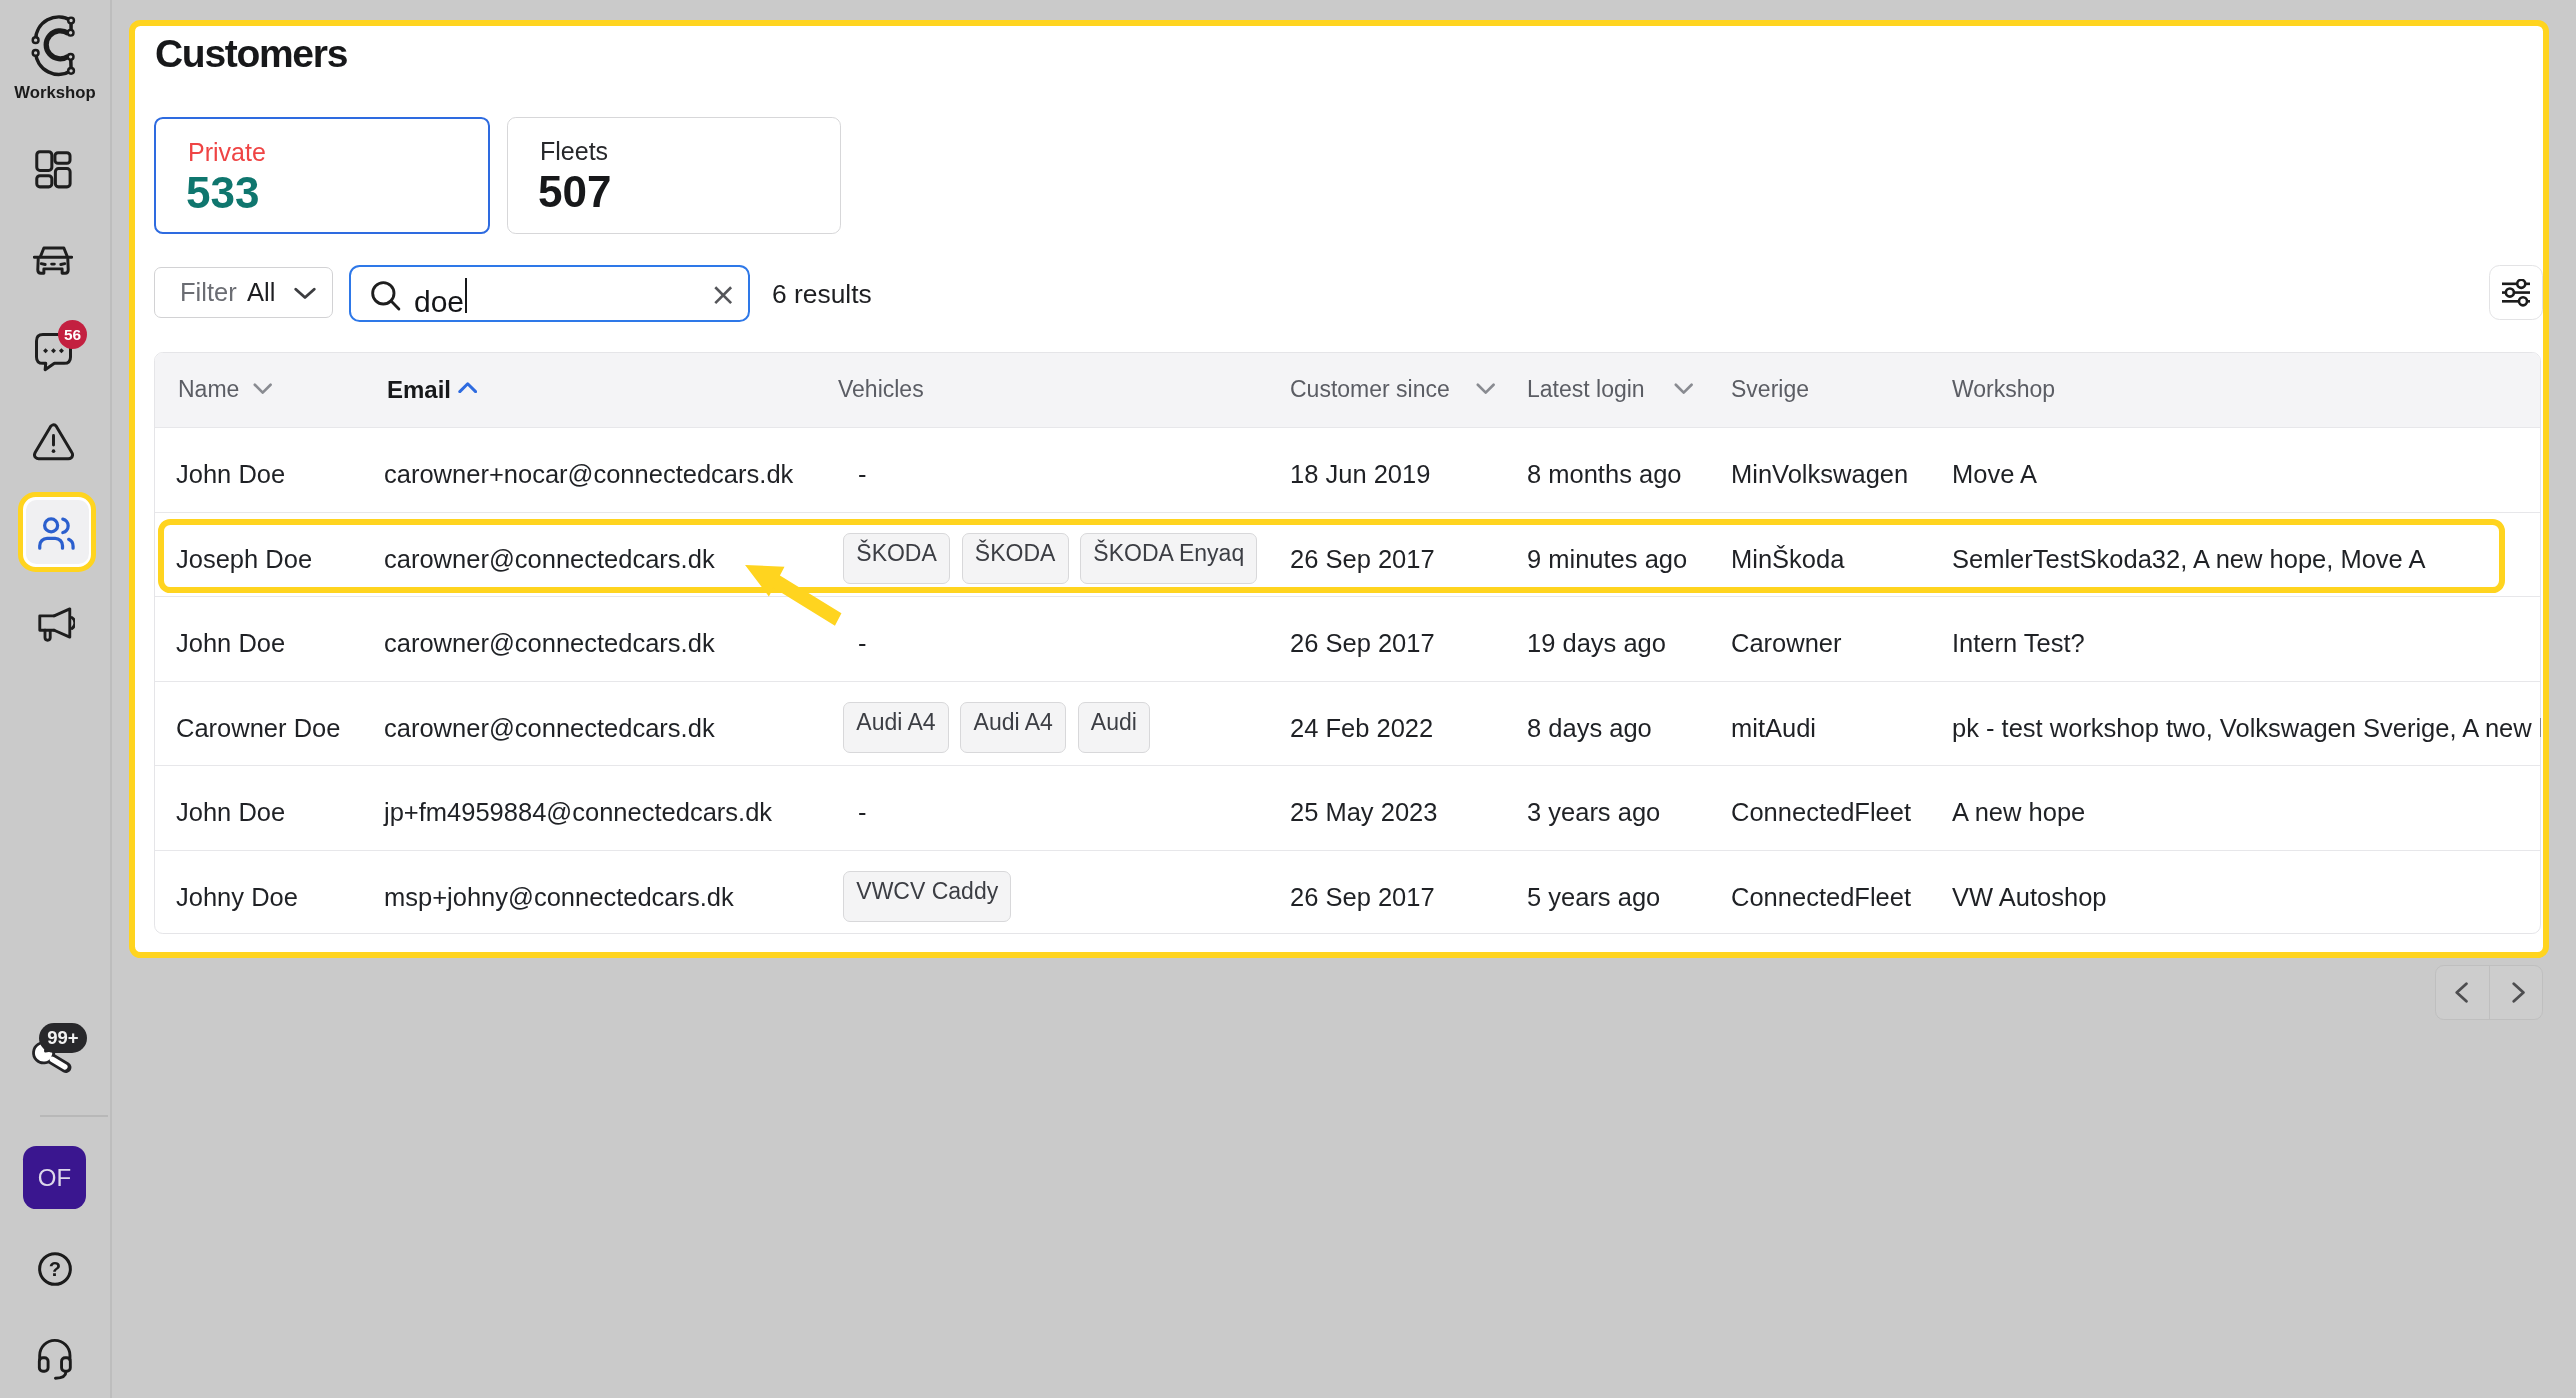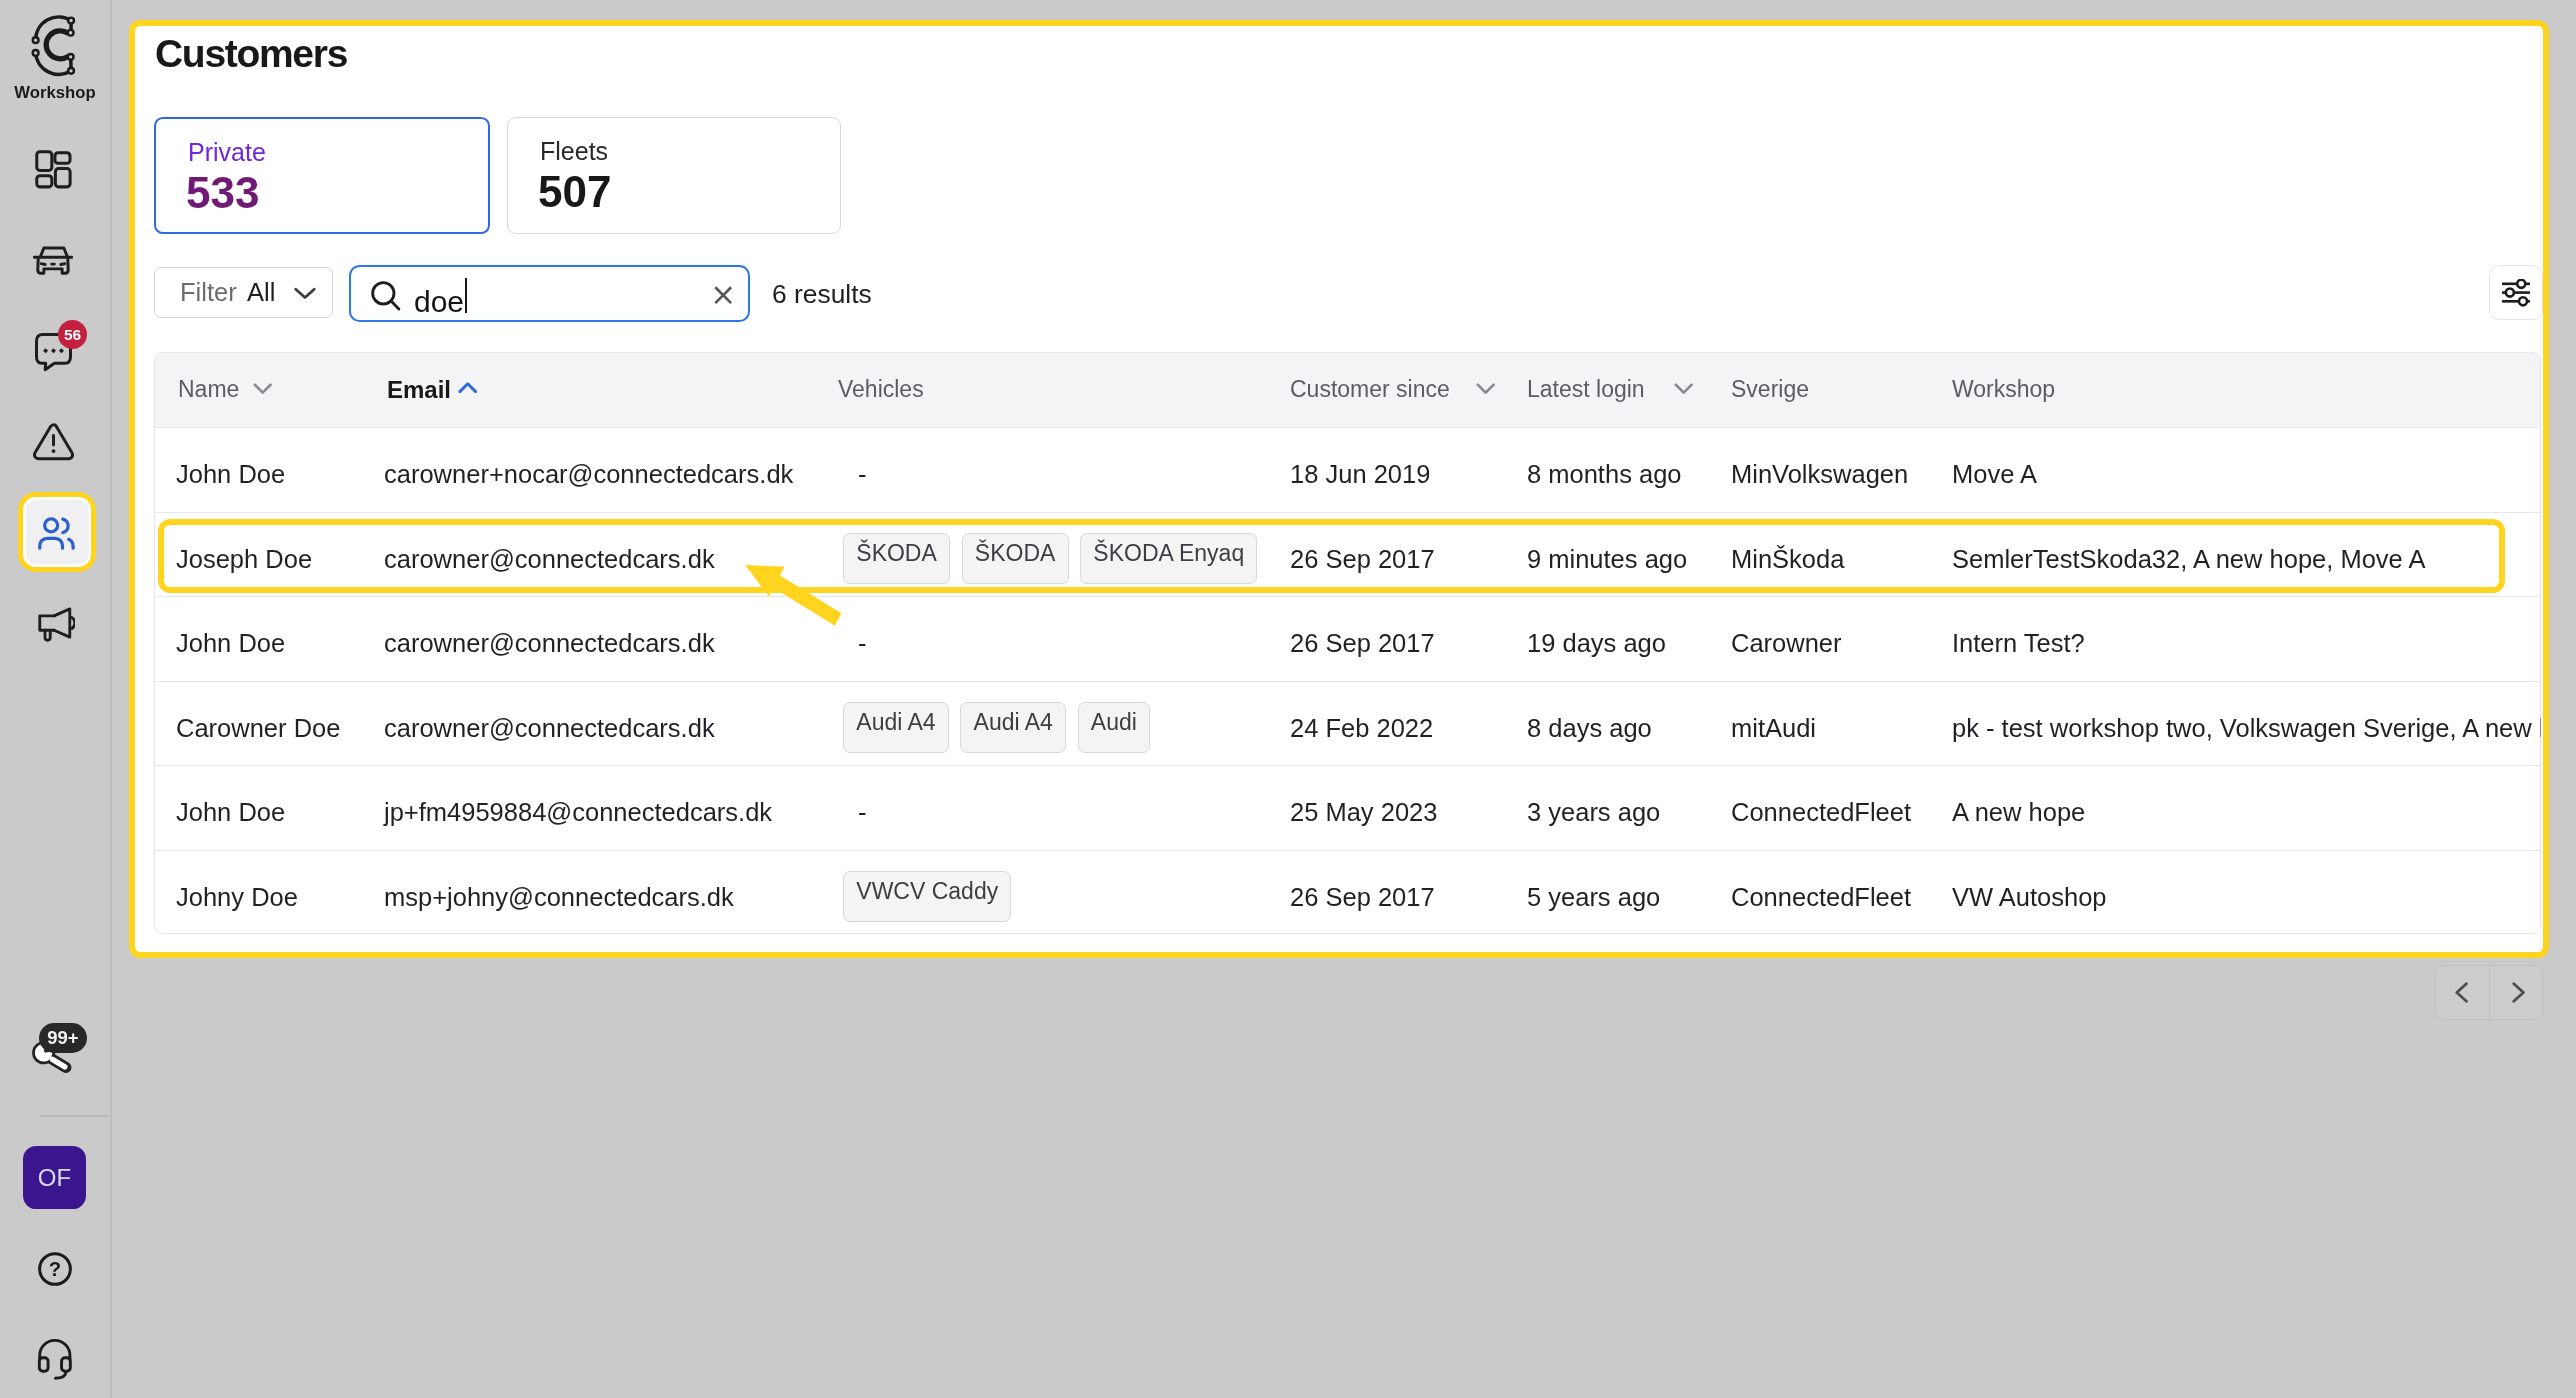--- a/index.html
+++ b/index.html
@@ -101,22 +101,22 @@
   <path d="M 3 25 L 3 20 A 17.3 17.3 0 0 1 37.6 20 L 37.6 25"></path>
   <rect x="2.6" y="22.5" width="10" height="15.5" rx="4"></rect>
   <rect x="28" y="22.5" width="10" height="15.5" rx="4"></rect>
   <path d="M 33 38.5 Q 33 45.5 21 46"></path>
 </svg>
 
 <div class="panel"></div>
 <div class="abs" style="left:155px; top:32px; font-size:39px; font-weight:600; letter-spacing:-1.3px; color:#17181a;">Customers</div>
 
 <div class="abs" style="left:154px; top:117px; width:336px; height:117px; border:2.2px solid #2e6be0; border-radius:8.8px; background:#fff;">
-  <div style="position:absolute; left:32px; top:19.4px; font-size:25px; color:#6d28d9;">Private</div>
-  <div style="position:absolute; left:30px; top:49px; font-size:44px; font-weight:600; color:#701a75;text-align:right;">533</div>
+  <div style="position:absolute; left:32px; top:19.4px; font-size:25px; color:#ef4444;">Private</div>
+  <div style="position:absolute; left:30px; top:49px; font-size:44px; font-weight:600; color:#0f766e;text-align:right;">533</div>
 </div>
 <div class="abs" style="left:507px; top:117px; width:334px; height:117px; border:1.3px solid #d7d7d9; border-radius:8.8px; background:#fff;">
   <div style="position:absolute; left:32px; top:19.4px; font-size:25px; color:#27282b;">Fleets</div>
   <div style="position:absolute; left:30px; top:49px; font-size:44px; font-weight:600; color:#17181a;">507</div>
 </div>
 
 <div class="abs" style="left:154px; top:267px; width:179px; height:51px; border:1.3px solid #d2d2d4; border-radius:7px; background:#fff;">
   <span style="position:absolute; left:25px; top:0; line-height:48px; font-size:25.5px; color:#6b6d73;">Filter</span>
   <span style="position:absolute; left:92px; top:0; line-height:48px; font-size:25.5px; color:#1d1e21;">All</span>
   <svg style="left:139px; top:18.5px;" width="22" height="13.2" viewBox="0 0 25 15" fill="none" stroke="#3c3d40" stroke-width="3.2" stroke-linecap="round" stroke-linejoin="round">

